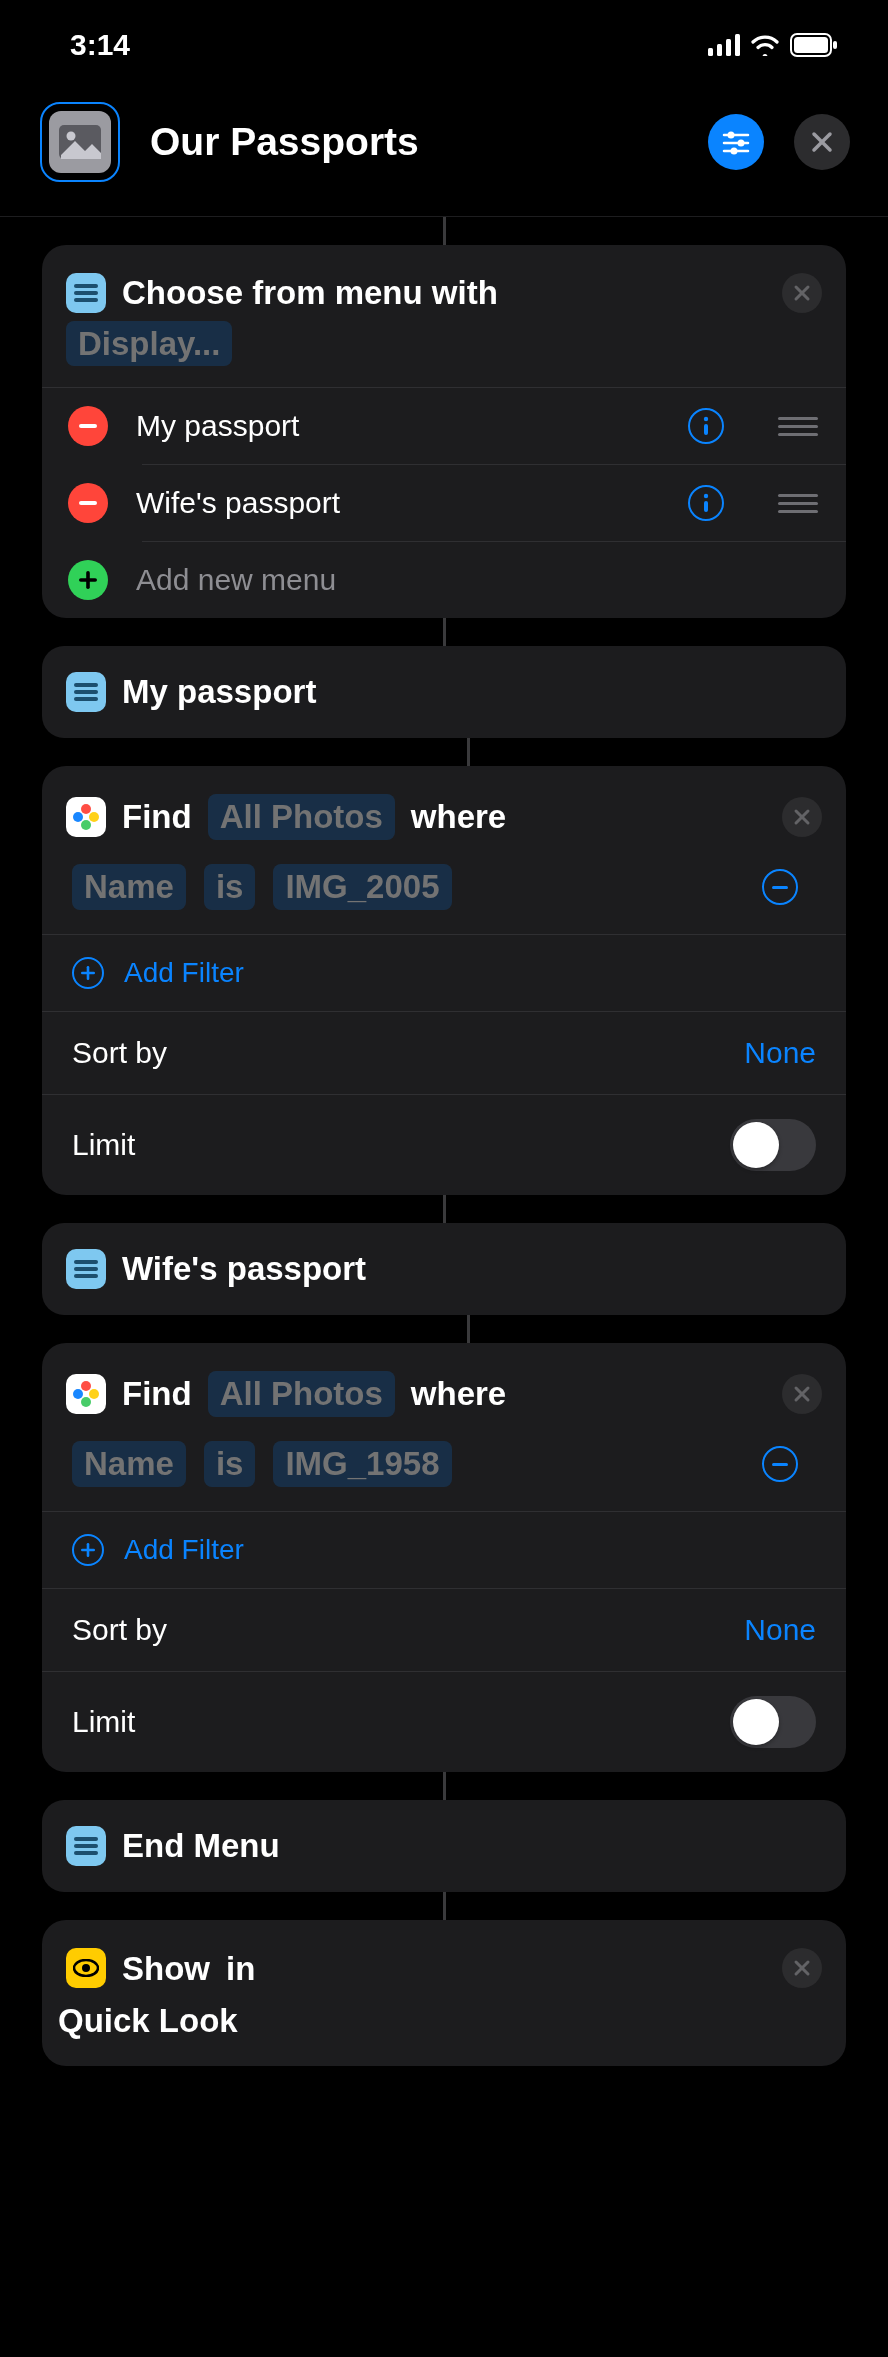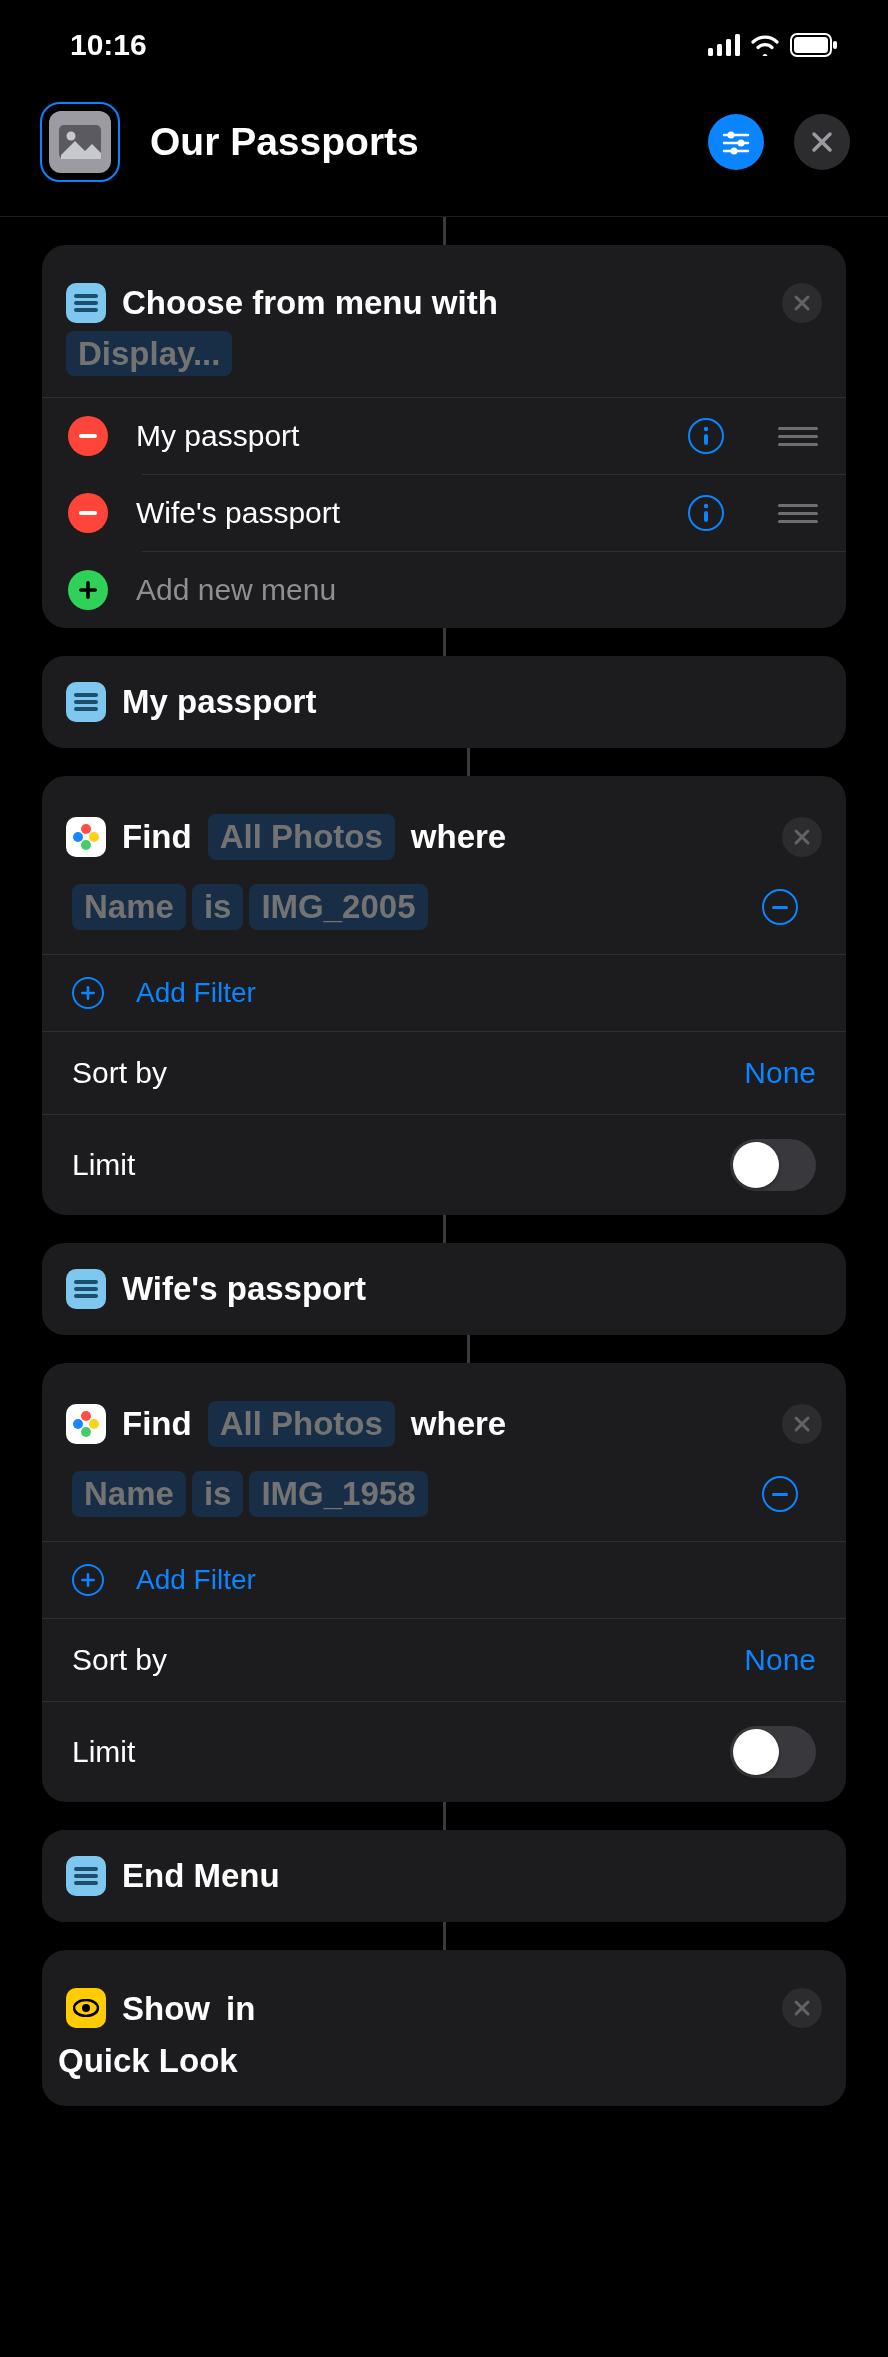--- a/index.html
+++ b/index.html
@@ -70,21 +70,21 @@
   .card {
     background: #1c1c1e;
     border-radius: 24px;
     overflow: hidden;
   }
   .card.nested {
     margin-right: 0;
   }
 
   .card-head {
-    padding: 38px 24px 24px 24px;
+    padding: 28px 24px 24px 24px;
   }
   .card-head .row1 {
     display: flex; align-items: center; gap: 16px;
   }
   .card-close {
     margin-left: auto;
     width: 40px; height: 40px; border-radius: 50%;
     background: #2c2c2e; color: #636366;
     display:flex;align-items:center;justify-content:center;
     font-size: 22px;
@@ -158,31 +158,31 @@
 
   
   .simple-card {
     background:#1c1c1e; border-radius:22px;
     padding: 26px 24px;
     display:flex; align-items:center; gap:16px;
   }
 
   
   .filter-row {
-    display:flex; align-items:center; gap:6px;
+    display:flex; align-items:center; gap:18px;
     padding: 0 48px 24px 30px;
   }
   .remove-outline {
     width: 36px; height: 36px; border-radius:50%;
     border: 2.5px solid #0a84ff;
     display:flex;align-items:center;justify-content:center;
     margin-left:auto;
   }
   .addfilter-row {
-    display:flex; align-items:center; gap:32px;
+    display:flex; align-items:center; gap:20px;
     padding: 22px 30px;
     border-top: 1px solid #2f2f32;
     color:#0a84ff; font-size:28px; font-weight:500;
   }
   .addfilter-row .plus-circle {
     width:32px;height:32px;border-radius:50%;
     border:2.5px solid #0a84ff;
     display:flex;align-items:center;justify-content:center;
   }
   .kv-row {
@@ -205,21 +205,21 @@
     background: #fff;
     box-shadow: 0 2px 4px rgba(0,0,0,0.3);
   }
 
   svg { display:block; }
 </style>
 </head>
 <body>
 
 <div class="status-bar">
-  <div>10:16</div>
+  <div>3:14</div>
   <div class="status-right">
     <svg width="32" height="22" viewBox="0 0 32 22">
       <rect x="0" y="14" width="5" height="8" rx="1.5" fill="#fff"></rect>
       <rect x="9" y="10" width="5" height="12" rx="1.5" fill="#fff"></rect>
       <rect x="18" y="5" width="5" height="17" rx="1.5" fill="#fff"></rect>
       <rect x="27" y="0" width="5" height="22" rx="1.5" fill="#fff"></rect>
     </svg>
     <svg width="30" height="22" viewBox="0 0 30 22">
       <path d="M15 20 a2.5 2.5 0 1 0 0.001 0 Z" fill="#fff"></path>
       <path d="M8 13.5 a10 10 0 0 1 14 0" stroke="#fff" stroke-width="3.2" fill="none" stroke-linecap="round"></path>

